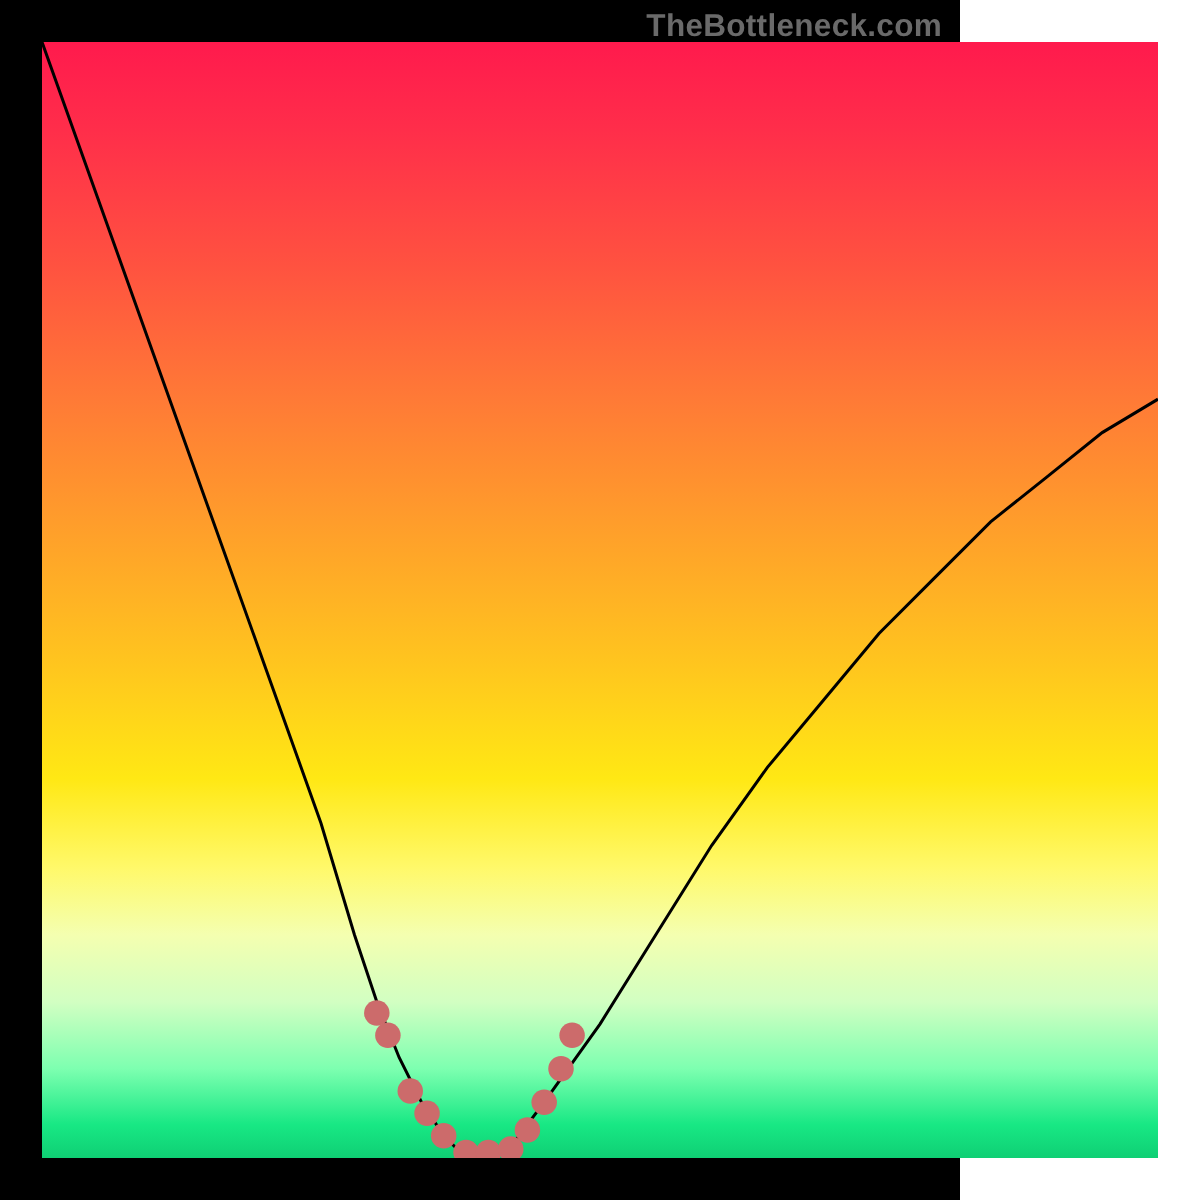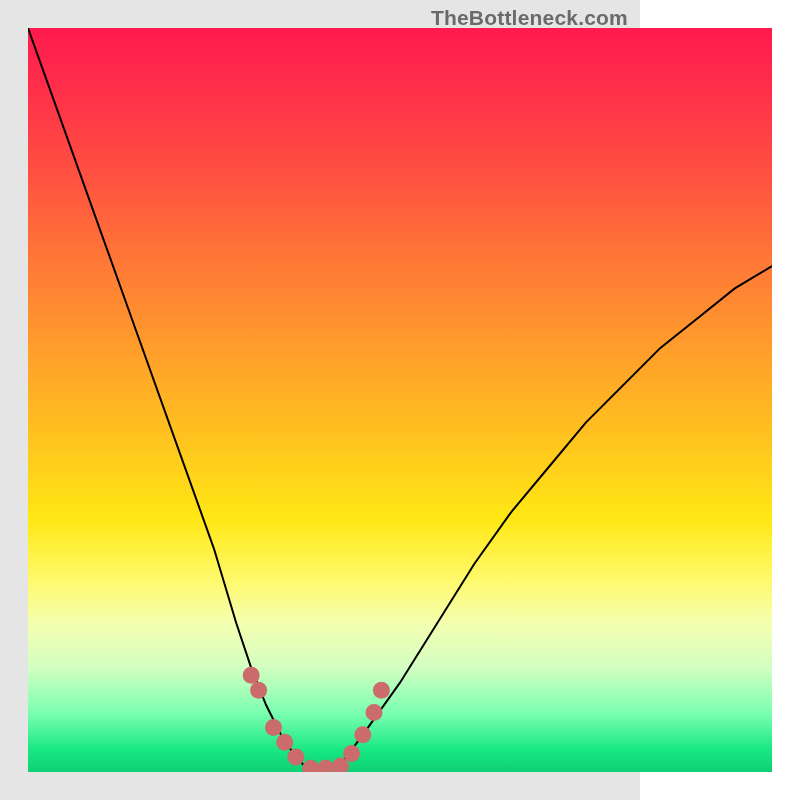--- a/index.html
+++ b/index.html
@@ -6,21 +6,21 @@
     margin: 0;
     padding: 0;
     width: 800px;
     height: 800px;
     overflow: hidden;
     font-family: Arial, Helvetica, sans-serif;
   }
   .frame {
     width: 640px;
     height: 800px;
-    background: #e5e5e5;
+    background: #000000;
     position: relative;
   }
   .plot-area {
     position: absolute;
     left: 28px;
     top: 28px;
     width: 744px;
     height: 744px;
     background: linear-gradient(to bottom,
       #ff1a4d 0%,

